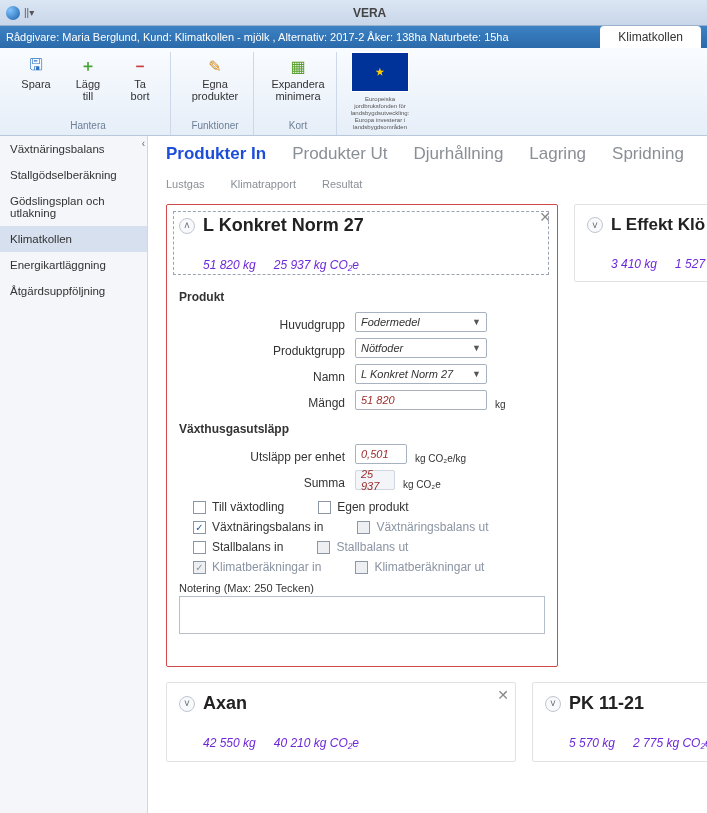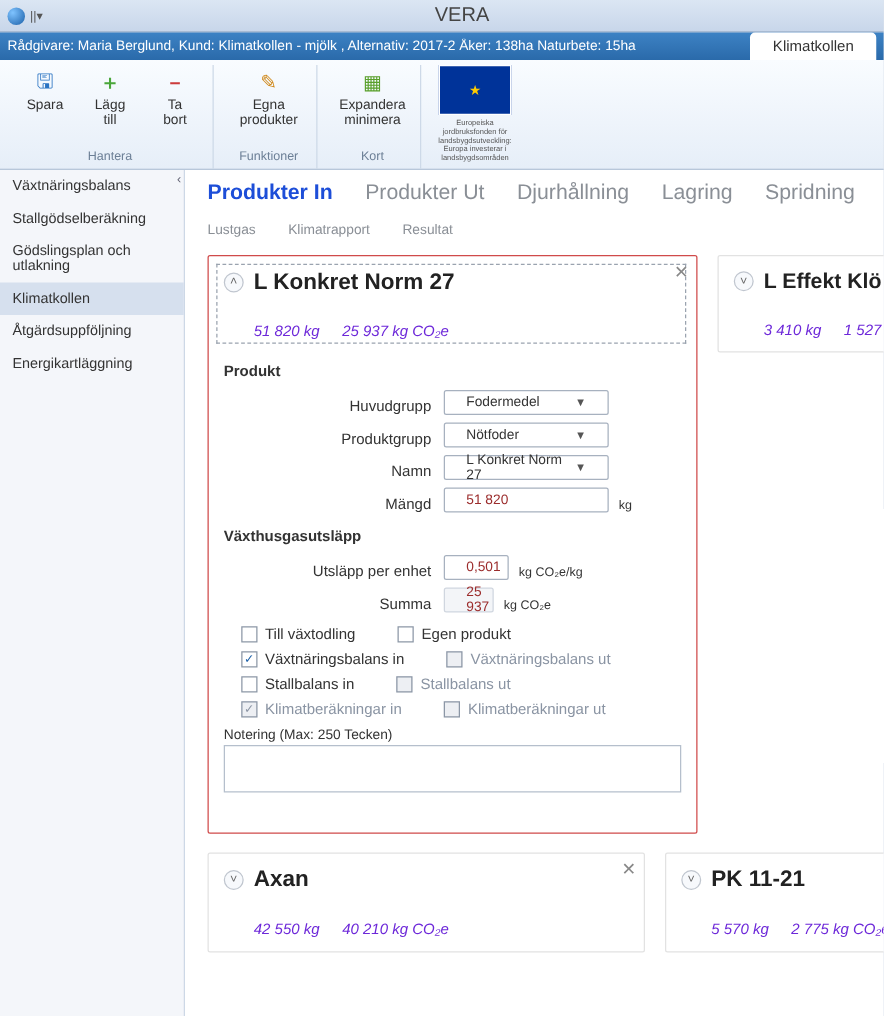--- a/index.html
+++ b/index.html
@@ -2,21 +2,21 @@
 <html><head>
 <meta charset="utf-8">
 <style>
 * { box-sizing: border-box; margin: 0; padding: 0; font-family: "Segoe UI", Tahoma, sans-serif; }
 body { width: 707px; height: 813px; background: #cfd9e6; overflow: hidden; font-size: 12px; color: #333; }
 
 
 .titlebar { height: 26px; background: linear-gradient(#dbe6f3,#c8d6ea); display: flex; align-items: center; padding: 0 6px; border-bottom: 1px solid #9ab0cc; }
 .titlebar .app-icon { width: 14px; height: 14px; border-radius: 50%; background: radial-gradient(circle at 30% 30%, #7fc3ff, #1a5fa8); margin-right: 4px; }
 .titlebar .qa { font-size: 10px; color: #555; margin-right: 4px; }
-.titlebar .app-title { flex: 1; text-align: center; font-size: 16px; color: #444; }
+.titlebar .app-title { flex: 1; text-align: center; font-size: 12px; color: #444; font-weight: bold; }
 
 
 .infostrip { height: 22px; background: linear-gradient(#3d82c4,#2a6aaa); color: #fff; font-size: 11px; display: flex; align-items: center; padding: 0 6px; position: relative; }
 .infostrip .info-text { white-space: nowrap; overflow: hidden; text-overflow: ellipsis; flex: 1; }
 .module-tab { position: absolute; right: 6px; top: 0; height: 22px; background: #fff; color: #333; padding: 0 18px; line-height: 22px; border-radius: 4px 4px 0 0; font-size: 12px; }
 
 
 .ribbon { height: 88px; background: linear-gradient(#f9fcff,#e6eef8); border-bottom: 1px solid #b8c7da; display: flex; padding: 4px 6px 0 6px; gap: 6px; }
 .ribbon-group { display: flex; flex-direction: column; align-items: center; border-right: 1px solid #cdd9e8; padding: 0 6px; }
 .ribbon-group:last-child { border-right: none; }
@@ -50,21 +50,21 @@
 .card .close { position: absolute; right: 6px; top: 4px; color: #888; font-size: 14px; cursor: default; }
 .card .head-row { display: flex; align-items: center; gap: 8px; }
 .card .expander { width: 16px; height: 16px; border: 1px solid #c0c6cf; border-radius: 50%; display: flex; align-items: center; justify-content: center; font-size: 10px; color: #666; cursor: default; background: #f7f9fc; }
 .card .title { font-size: 18px; font-weight: 600; color: #222; }
 .card .subrow { margin-left: 24px; margin-top: 22px; font-size: 12px; color: #6d28d9; display: flex; gap: 18px; font-style: italic; }
 
 .prod-section { margin-top: 18px; }
 .prod-section .section-h { font-size: 12px; font-weight: 600; margin-bottom: 8px; }
 .form-row { display: flex; align-items: flex-end; margin-bottom: 6px; }
 .form-row .lbl { width: 176px; text-align: right; padding-right: 10px; font-size: 12px; color: #333; }
-.form-row .combo, .form-row .text-in { width: 132px; height: 20px; border: 1px solid #a7b1bf; border-radius: 2px; font-size: 11px; padding: 0 17px; background: #fff; color: #333; display: flex; align-items: center; justify-content: space-between; }
+.form-row .combo, .form-row .text-in { width: 132px; height: 20px; border: 1px solid #a7b1bf; border-radius: 2px; font-size: 11px; padding: 0 5px; background: #fff; color: #333; display: flex; align-items: center; justify-content: space-between; font-style: italic; }
 .form-row .combo .arr { font-size: 9px; color: #555; }
 .form-row .text-in.mag { color: #9b2c2c; }
 .form-row .suffix { margin-left: 8px; font-size: 10px; color: #333; }
 
 .checks { margin-top: 10px; margin-left: 14px; }
 .cb-row { display: flex; align-items: center; gap: 6px; margin-bottom: 6px; font-size: 12px; color: #333; }
 .cb { width: 13px; height: 13px; border: 1px solid #8c97a6; background: #fff; display: inline-flex; align-items: center; justify-content: center; font-size: 10px; color: #1a5fa8; }
 .cb.dis { background: #edeff3; color: #8a94a3; }
 .cb-row .gap { width: 22px; }
 .cb-label.dis { color: #8a94a3; }
@@ -140,22 +140,22 @@
 </div>
 
 <div class="body-row">
 
   <div class="sidenav">
     <span class="collapse">‹</span>
     <div class="item">Växtnäringsbalans</div>
     <div class="item">Stallgödselberäkning</div>
     <div class="item">Gödslingsplan och utlakning</div>
     <div class="item selected">Klimatkollen</div>
+    <div class="item">Energikartläggning</div>
     <div class="item">Åtgärdsuppföljning</div>
-    <div class="item">Energikartläggning</div>
   </div>
 
   <div class="content">
     <div class="tabs">
       <span class="tab active">Produkter In</span>
       <span class="tab">Produkter Ut</span>
       <span class="tab">Djurhållning</span>
       <span class="tab">Lagring</span>
       <span class="tab">Spridning</span>
     </div>

